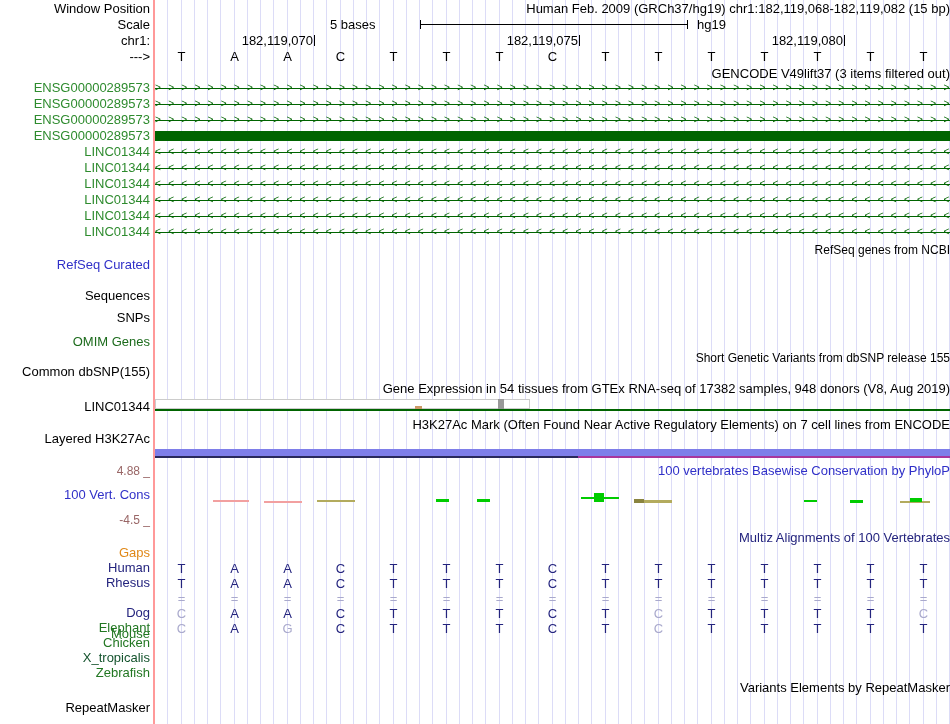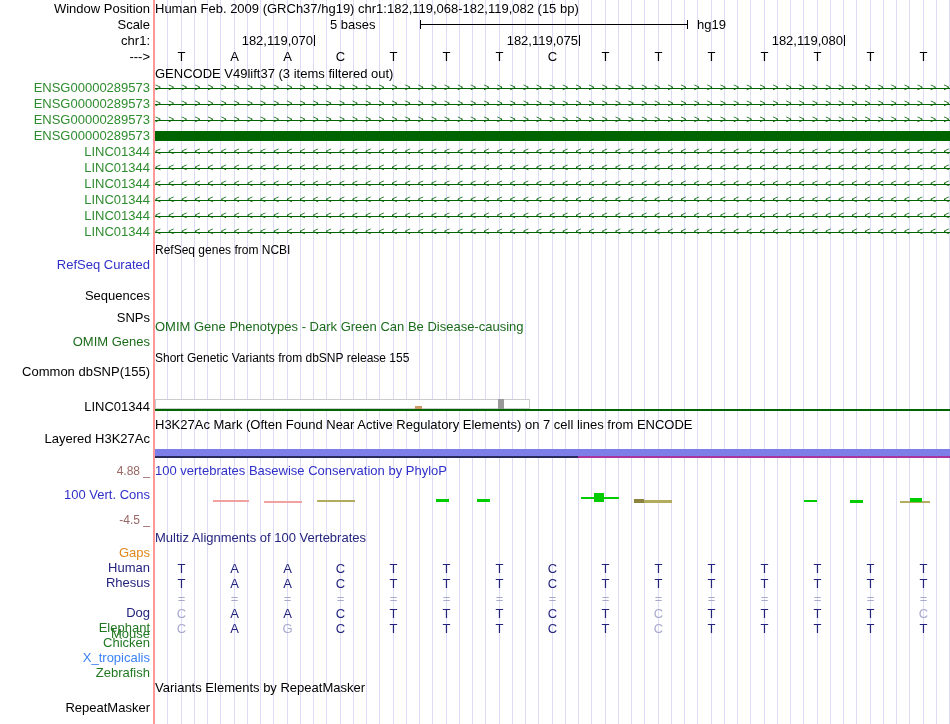--- a/index.html
+++ b/index.html
@@ -6,21 +6,21 @@
     --gene-green:#2e8b2e; --feature-green:#006400; --blue-label:#3030c8;
     --omim-green:#1c6b1c; --maroon:#996666; --navy:#24247e; --light-letter:#a9a9cc;
     --orange:#e08818; --species-green:#227722; --h3k-bar:#7e7ee9; --h3k-dark:#29295c;
     --h3k-pink:#a8359c; --grid:#dcdcf7; --edge-pink:#ff9999;
   }
   html,body{margin:0;padding:0;background:#fff;}
   body{font-family:"Liberation Sans",sans-serif;color:#000;}
   #browser{position:relative;width:950px;height:724px;background:#fff;overflow:hidden;}
   .abs{position:absolute;}
   .lbl{position:absolute;left:0;width:150px;text-align:right;font-size:13px;line-height:14px;white-space:nowrap;}
-  .title{position:absolute;left:155px;width:795px;text-align:left;font-size:13px;line-height:14px;white-space:nowrap;}
+  .title{position:absolute;left:155px;width:795px;text-align:right;font-size:13px;line-height:14px;white-space:nowrap;}
   .title.small{font-size:12px;}
   #gridlines{left:155px;top:0;width:795px;height:724px;
     background:repeating-linear-gradient(to right,transparent 0px,transparent 12.25px,var(--grid) 12.25px,var(--grid) 13.25px);}
   #left-edge{left:153px;top:0;width:2px;height:724px;background:var(--edge-pink);}
   .tick{position:absolute;width:1px;height:11px;background:#000;}
   .coord{position:absolute;width:110px;text-align:right;font-size:13px;line-height:13px;}
   .base-letter{position:absolute;width:53px;text-align:center;font-size:13px;line-height:14px;}
   .gene-row{position:absolute;left:155px;width:795px;height:16px;overflow:hidden;}
   .arrow-text{display:block;width:795px;white-space:nowrap;overflow:hidden;color:var(--feature-green);
     font-size:10px;line-height:16px;letter-spacing:7.3px;
@@ -116,25 +116,25 @@
       <div class="gene-row" style="top: 224px;">
         <span class="arrow-text">&lt;&lt;&lt;&lt;&lt;&lt;&lt;&lt;&lt;&lt;&lt;&lt;&lt;&lt;&lt;&lt;&lt;&lt;&lt;&lt;&lt;&lt;&lt;&lt;&lt;&lt;&lt;&lt;&lt;&lt;&lt;&lt;&lt;&lt;&lt;&lt;&lt;&lt;&lt;&lt;&lt;&lt;&lt;&lt;&lt;&lt;&lt;&lt;&lt;&lt;&lt;&lt;&lt;&lt;&lt;&lt;&lt;&lt;&lt;&lt;&lt;&lt;&lt;&lt;&lt;&lt;&lt;&lt;&lt;&lt;</span>
       </div>
     </div>
 
   <div class="title small" style="top:243px">RefSeq genes from NCBI</div>
   <div class="lbl" style="top:258px;color:var(--blue-label)">RefSeq Curated</div>
   <div class="lbl" style="top:289px">Sequences</div>
   <div class="lbl" style="top:311px">SNPs</div>
 
-  <div class="title" style="top:320px;color:var(--omim-green)">OMIM Gene Phenotypes - Dark Green Can Be Disease-causing</div>
   <div class="lbl" style="top:335px;color:var(--omim-green)">OMIM Genes</div>
   <div class="title small" style="top:351px">Short Genetic Variants from dbSNP release 155</div>
   <div class="lbl" style="top:365px">Common dbSNP(155)</div>
 
+  <div class="title" style="top:382px">Gene Expression in 54 tissues from GTEx RNA-seq of 17382 samples, 948 donors (V8, Aug 2019)</div>
   <div class="lbl" style="top:400px">LINC01344</div>
   <div class="abs" style="top:399px;left:155px;width:375px;height:10px;background:#fff;border:1px solid #cccccc;box-sizing:border-box"></div>
   <div class="abs" style="top:406px;left:415px;width:7px;height:3px;background:var(--tan-color,#cc9966)"></div>
   <div class="abs" style="top:399px;left:498px;width:6px;height:10px;background:#999999"></div>
   <div class="abs" style="top:409px;left:155px;width:795px;height:2px;background:var(--feature-green)"></div>
 
   <div class="title" style="top:418px">H3K27Ac Mark (Often Found Near Active Regulatory Elements) on 7 cell lines from ENCODE</div>
   <div class="lbl" style="top:432px">Layered H3K27Ac</div>
   <div class="abs" style="top:449px;left:155px;width:795px;height:8px;background:var(--h3k-bar)"></div>
   <div class="abs" style="top:456px;left:155px;width:423px;height:2px;background:var(--h3k-dark)"></div>
@@ -237,19 +237,19 @@
       <div class="mz-letter" style="left: 473px; top: 621px; color: rgb(36, 36, 126);">T</div>
       <div class="mz-letter" style="left: 526px; top: 621px; color: rgb(36, 36, 126);">C</div>
       <div class="mz-letter" style="left: 579px; top: 621px; color: rgb(36, 36, 126);">T</div>
       <div class="mz-letter" style="left: 632px; top: 621px; color: rgb(169, 169, 204);">C</div>
       <div class="mz-letter" style="left: 685px; top: 621px; color: rgb(36, 36, 126);">T</div>
       <div class="mz-letter" style="left: 738px; top: 621px; color: rgb(36, 36, 126);">T</div>
       <div class="mz-letter" style="left: 791px; top: 621px; color: rgb(36, 36, 126);">T</div>
       <div class="mz-letter" style="left: 844px; top: 621px; color: rgb(36, 36, 126);">T</div>
       <div class="mz-letter" style="left: 897px; top: 621px; color: rgb(36, 36, 126);">T</div>
       <div class="lbl" style="top: 636px; color: rgb(34, 119, 34);">Chicken</div>
-      <div class="lbl" style="top: 651px; color: #3b82f6;">X_tropicalis</div>
+      <div class="lbl" style="top: 651px; color: #14532d;">X_tropicalis</div>
       <div class="lbl" style="top: 666px; color: rgb(34, 119, 34);">Zebrafish</div>
     </div>
 
   <div class="title" style="top:681px">Variants Elements by RepeatMasker</div>
   <div class="lbl" style="top:701px">RepeatMasker</div>
 </div>
 
 </body></html>

